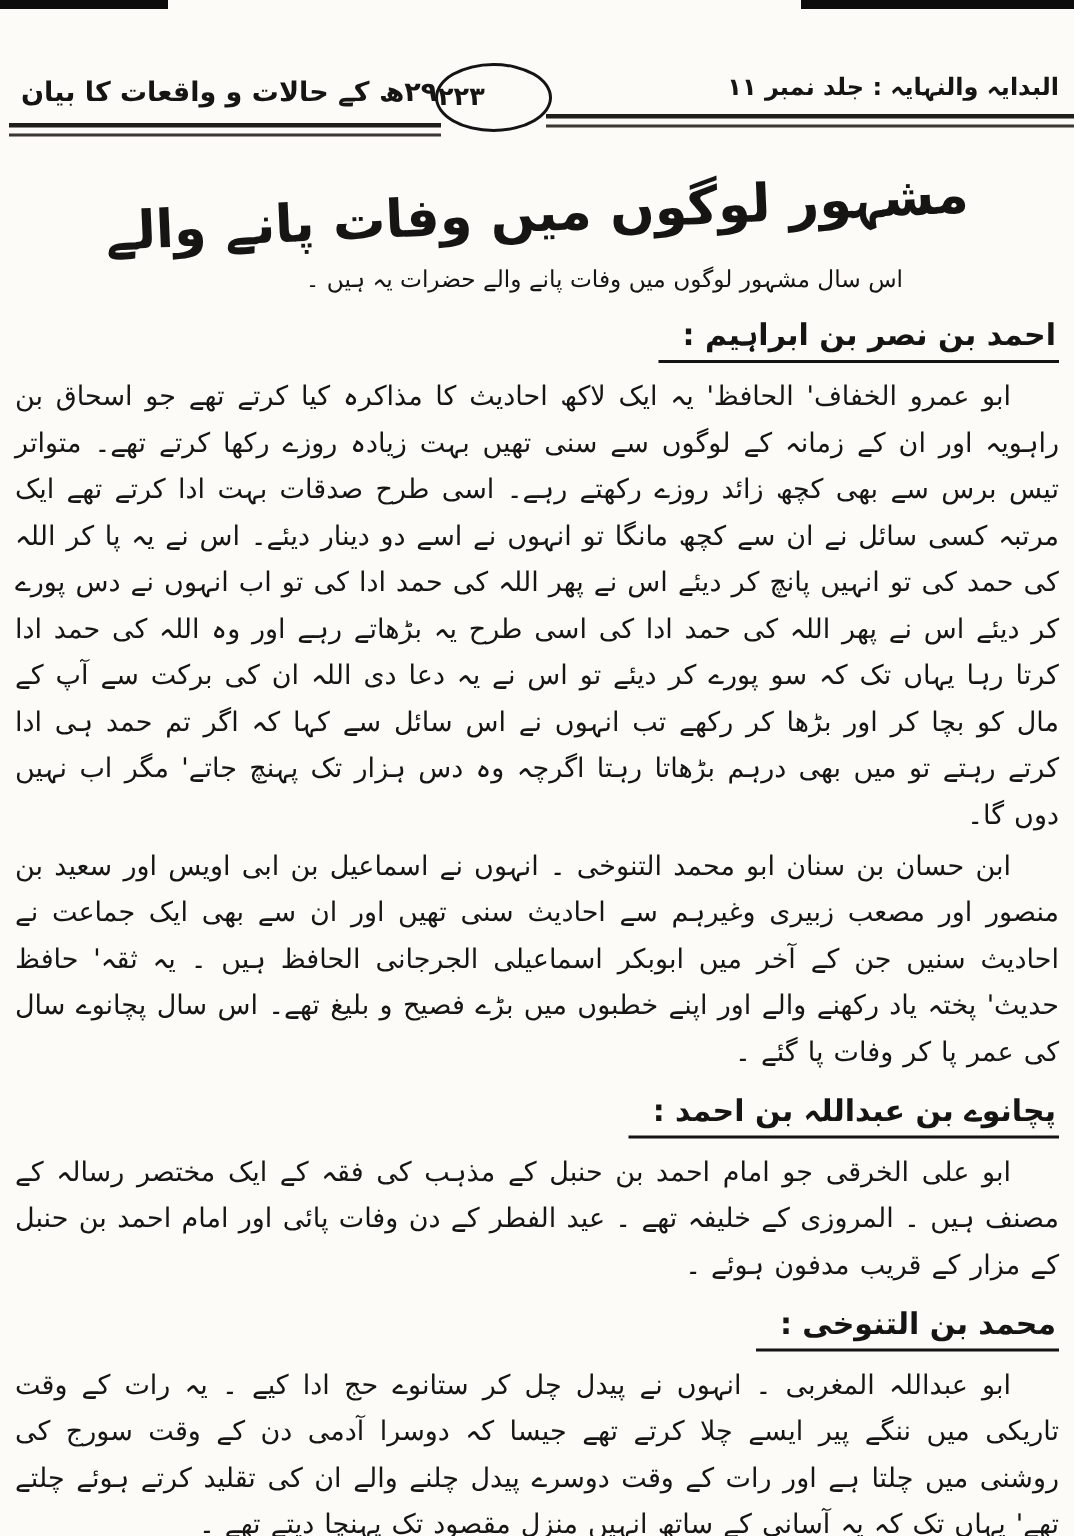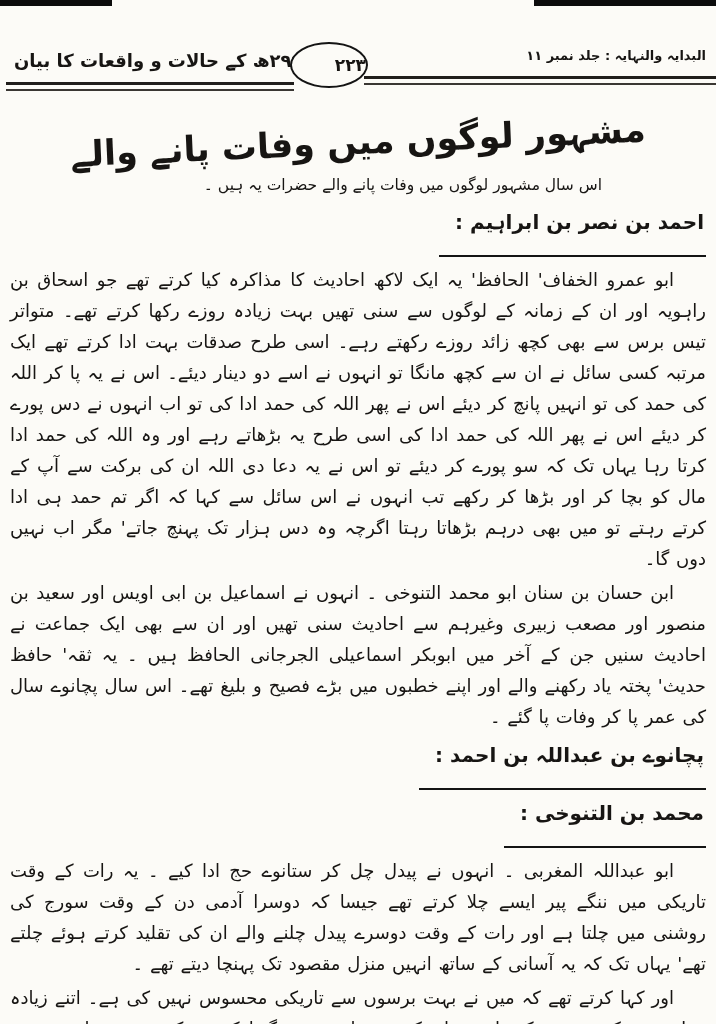--- a/index.html
+++ b/index.html
@@ -18,35 +18,35 @@
   }
   
   .topbar{position:absolute;top:0;height:6px;background:#0c0c0c;}
   .topbar-left{left:0;width:112px;}
   .topbar-right{left:534px;width:182px;}
 
   
   .header{position:relative;height:96px;}
   .hdr-book{
     position:absolute;top:48px;right:10px;
-    font-size:13px;font-weight:bold;letter-spacing:0;
+    font-size:16px;font-weight:bold;letter-spacing:0;
   }
   .hdr-chapter{
     position:absolute;top:50px;left:14px;
     font-size:18px;font-weight:bold;
   }
   .rule{position:absolute;height:4px;border-top:3px solid #201e1b;border-bottom:2px solid #3a3733;}
   .rule-right{left:364px;width:352px;top:76px;}
   .rule-left{left:6px;width:288px;top:82px;}
   .oval{
     position:absolute;top:42px;left:290px;
     width:74px;height:42px;
     border:2.5px solid #141414;border-radius:50%;
     background:#fcfbf7;z-index:2;
-    display:flex;align-items:center;justify-content:flex-start;
+    display:flex;align-items:center;justify-content:flex-end;
     font-size:17px;font-weight:bold;
   }
 
   .content{padding:0 10px;}
   .main-title{
     width:max-content;
     margin:26px auto 2px;
     padding-left:0;
     font-size:35px;font-weight:bold;
     transform:rotate(-2.5deg);
@@ -54,21 +54,21 @@
   }
   .intro{
     width:max-content;
     margin:14px 104px 16px auto;
     font-size:15.5px;
   }
   .section-heading{
     width:max-content;
     font-size:20px;font-weight:bold;
     border-bottom:2px solid #141414;
-    padding:0 2px 21px 16px;
+    padding:0 2px 5px 16px;
     margin:11px 0 7px;
   }
   .para{
     font-size:18px;
     line-height:31px;
     text-align:justify;
     text-indent:32px;
     margin:0 0 3px;
     word-spacing:1px;
   }
@@ -101,20 +101,21 @@
       <div class="section-heading">احمد بن نصر بن ابراہیم :</div>
       <p class="para">ابو عمرو الخفاف' الحافظ' یہ ایک لاکھ احادیث کا مذاکرہ کیا کرتے تھے جو اسحاق بن راہویہ اور ان کے زمانہ کے لوگوں سے سنی تھیں بہت زیادہ روزے رکھا کرتے تھے۔ متواتر تیس برس سے بھی کچھ زائد روزے رکھتے رہے۔ اسی طرح صدقات بہت ادا کرتے تھے ایک مرتبہ کسی سائل نے ان سے کچھ مانگا تو انہوں نے اسے دو دینار دیئے۔ اس نے یہ پا کر اللہ کی حمد کی تو انہیں پانچ کر دیئے اس نے پھر اللہ کی حمد ادا کی تو اب انہوں نے دس پورے کر دیئے اس نے پھر اللہ کی حمد ادا کی اسی طرح یہ بڑھاتے رہے اور وہ اللہ کی حمد ادا کرتا رہا یہاں تک کہ سو پورے کر دیئے تو اس نے یہ دعا دی اللہ ان کی برکت سے آپ کے مال کو بچا کر اور بڑھا کر رکھے تب انہوں نے اس سائل سے کہا کہ اگر تم حمد ہی ادا کرتے رہتے تو میں بھی درہم بڑھاتا رہتا اگرچہ وہ دس ہزار تک پہنچ جاتے' مگر اب نہیں دوں گا۔</p>
     </div>
 
     <div>
       <p class="para">ابن حسان بن سنان ابو محمد التنوخی ۔ انہوں نے اسماعیل بن ابی اویس اور سعید بن منصور اور مصعب زبیری وغیرہم سے احادیث سنی تھیں اور ان سے بھی ایک جماعت نے احادیث سنیں جن کے آخر میں ابوبکر اسماعیلی الجرجانی الحافظ ہیں ۔ یہ ثقہ' حافظ حدیث' پختہ یاد رکھنے والے اور اپنے خطبوں میں بڑے فصیح و بلیغ تھے۔ اس سال پچانوے سال کی عمر پا کر وفات پا گئے ۔</p>
     </div>
 
     <div>
       <div class="section-heading">پچانوے بن عبداللہ بن احمد :</div>
+      <p class="para">ابو علی الخرقی جو امام احمد بن حنبل کے مذہب کی فقہ کے ایک مختصر رسالہ کے مصنف ہیں ۔ المروزی کے خلیفہ تھے ۔ عید الفطر کے دن وفات پائی اور امام احمد بن حنبل کے مزار کے قریب مدفون ہوئے ۔</p>
     </div>
 
     <div>
       <div class="section-heading">محمد بن التنوخی :</div>
       <p class="para">ابو عبداللہ المغربی ۔ انہوں نے پیدل چل کر ستانوے حج ادا کیے ۔ یہ رات کے وقت تاریکی میں ننگے پیر ایسے چلا کرتے تھے جیسا کہ دوسرا آدمی دن کے وقت سورج کی روشنی میں چلتا ہے اور رات کے وقت دوسرے پیدل چلنے والے ان کی تقلید کرتے ہوئے چلتے تھے' یہاں تک کہ یہ آسانی کے ساتھ انہیں منزل مقصود تک پہنچا دیتے تھے ۔</p>
       <p class="para">اور کہا کرتے تھے کہ میں نے بہت برسوں سے تاریکی محسوس نہیں کی ہے۔ اتنے زیادہ پیدل سفر کرتے رہنے کے باوجود ان کے قدم ایسے تھے گویا کہ وہ کسی نئی بیاہی ہوئی دلہن کے پیر ہوں ان کے کلام لطف آمیز اور مفید ہوتے تھے ۔ مرتے وقت انہوں</p>
     </div>
 
   </div>
 </div>

